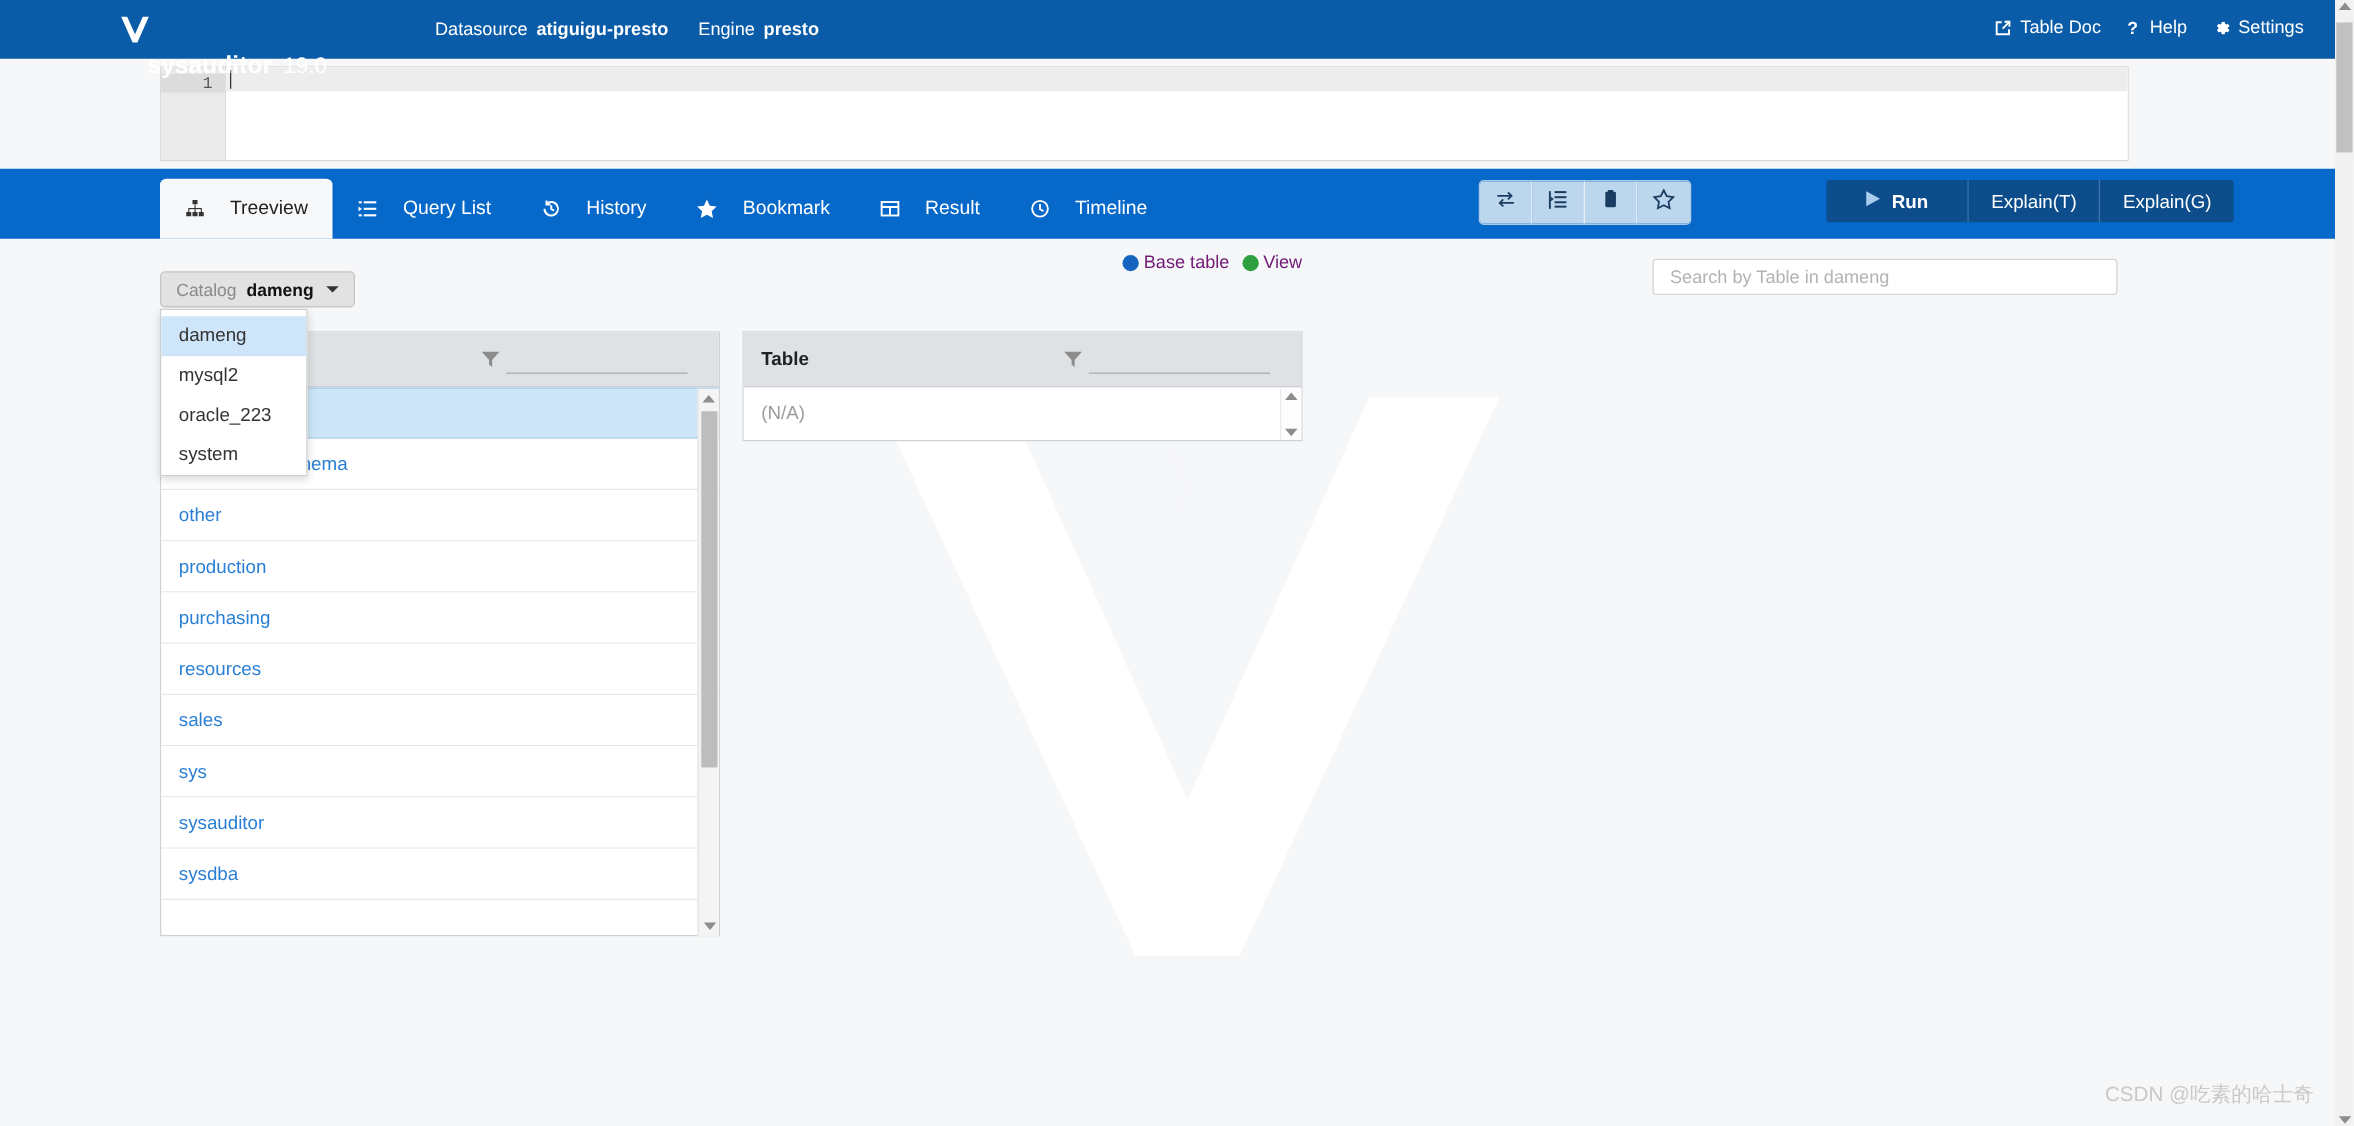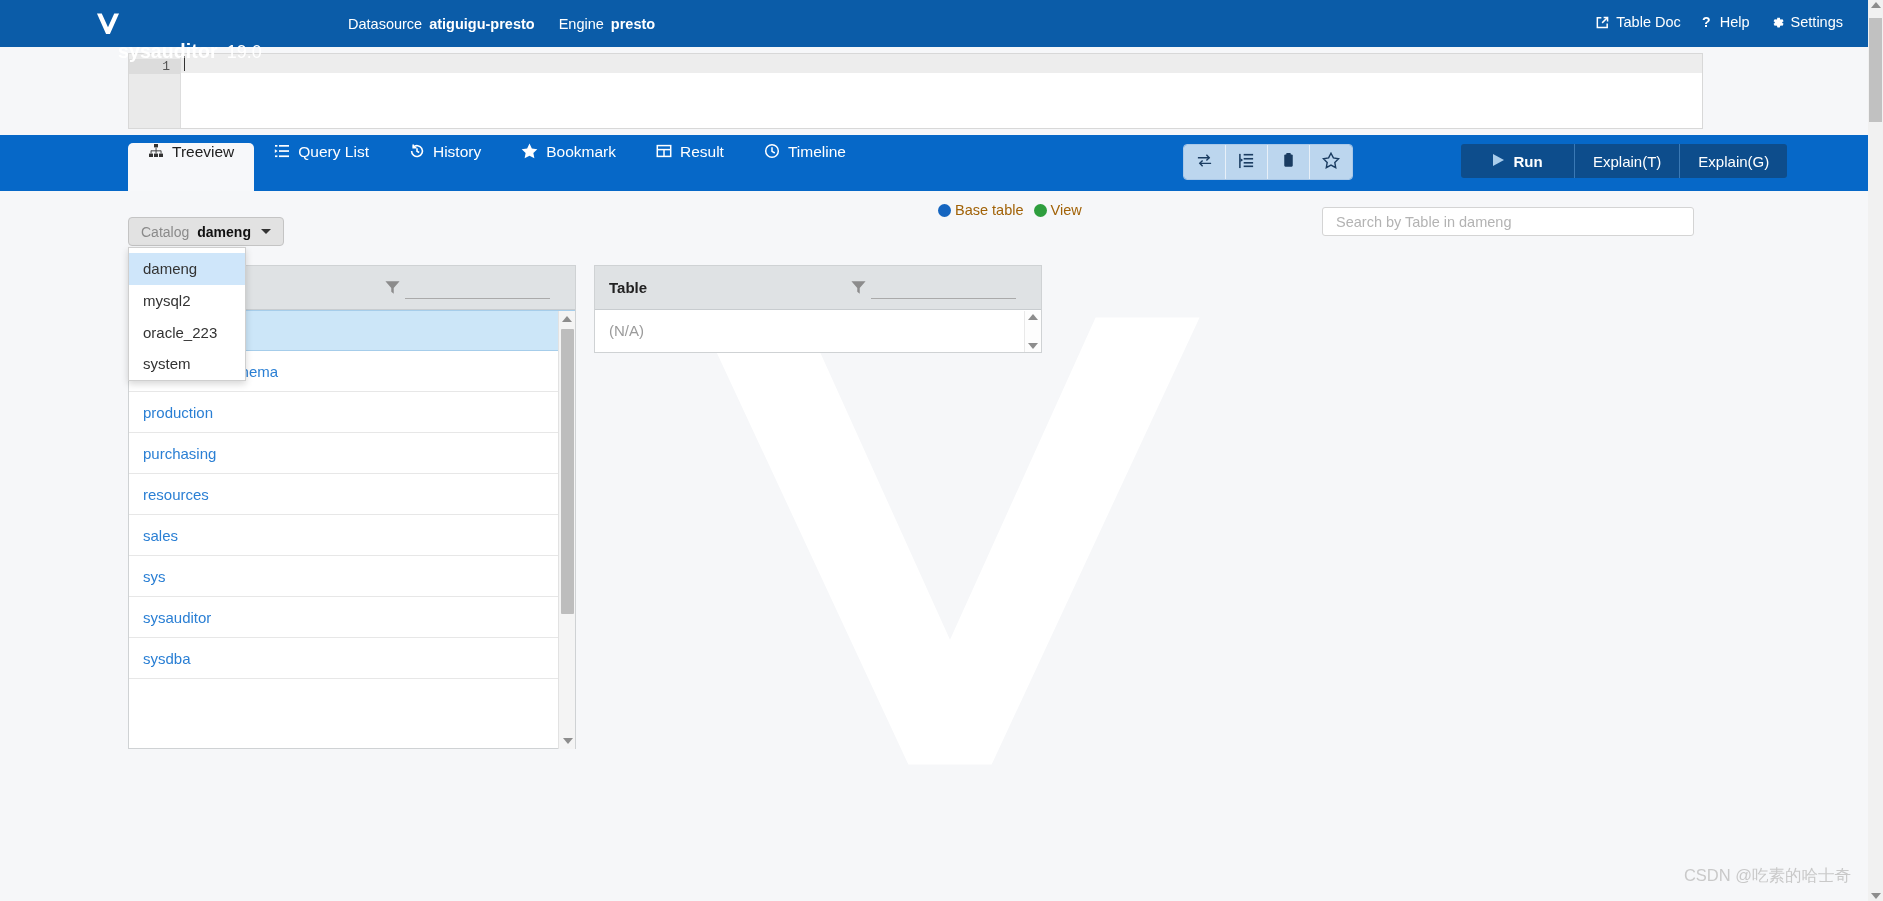--- a/index.html
+++ b/index.html
@@ -92,21 +92,21 @@
 
   
   .tabbar {
     position:absolute; left:0; top:135px;
     width:1868px; height:56px;
     background:#0668c8;
     z-index: 5;
   }
   .tabs { position:absolute; left:128px; top:8px; display:flex; align-items:stretch; height:48px; }
   .tab {
-    display:flex; align-items:flex-start; gap:8px;
+    display:flex; align-items:center; gap:20px;
     padding: 0 20px;
     color:#fff; font-size:15.5px;
     cursor:pointer;
     height:48px;
   }
   .tab.active {
     background:#f7f8fa; color:#222;
     border-radius:5px 5px 0 0;
     font-weight: normal;
   }
@@ -212,23 +212,22 @@
     position:absolute; left:2px; top:18px; width:13px; height:285px;
     background:#bdbdbd; border-radius:1px;
   }
   .tri-up { width:0;height:0;border-left:5px solid transparent;border-right:5px solid transparent;border-bottom:6px solid #8d8d8d; }
   .tri-dn { width:0;height:0;border-left:5px solid transparent;border-right:5px solid transparent;border-top:6px solid #8d8d8d; }
 
   
   .legend {
     position:absolute; left:898px; top:11px;
     display:flex; align-items:center; gap:2px;
-    font-size:14.5px; color:#a16207;
+    font-size:14.5px; color:#701a75;
     z-index:3;
-    margin-left:40px;
   }
   .dot { width:13px; height:13px; border-radius:50%; display:inline-block; margin-right:2px;}
   .dot.base { background:#1565c0; }
   .dot.view { background:#2e9e3e; margin-left:8px;}
 
   
   .table-panel {
     position:absolute; left:594px; top:74px;
     width: 448px; height: 88px;
     background:#fff; border:1px solid #cfd2d4;
@@ -507,20 +506,21 @@
         <span class="filter-funnel">
           <svg width="17" height="17" viewBox="0 0 18 18" fill="#8c8c8c">
             <polygon points="1.5,2.5 16.5,2.5 10.3,9.6 10.3,15.5 7.7,13.6 7.7,9.6"></polygon>
           </svg>
         </span>
         <span class="filter-line"></span>
       </div>
       <div class="rows">
         <div class="row selected">dameng</div>
         <div class="row">information_schema</div>
+        <div class="row">other</div>
         <div class="row">production</div>
         <div class="row">purchasing</div>
         <div class="row">resources</div>
         <div class="row">sales</div>
         <div class="row">sys</div>
         <div class="row">sysauditor</div>
         <div class="row">sysdba</div>
       </div>
       <div class="vscroll">
         <div class="vsb-up">

